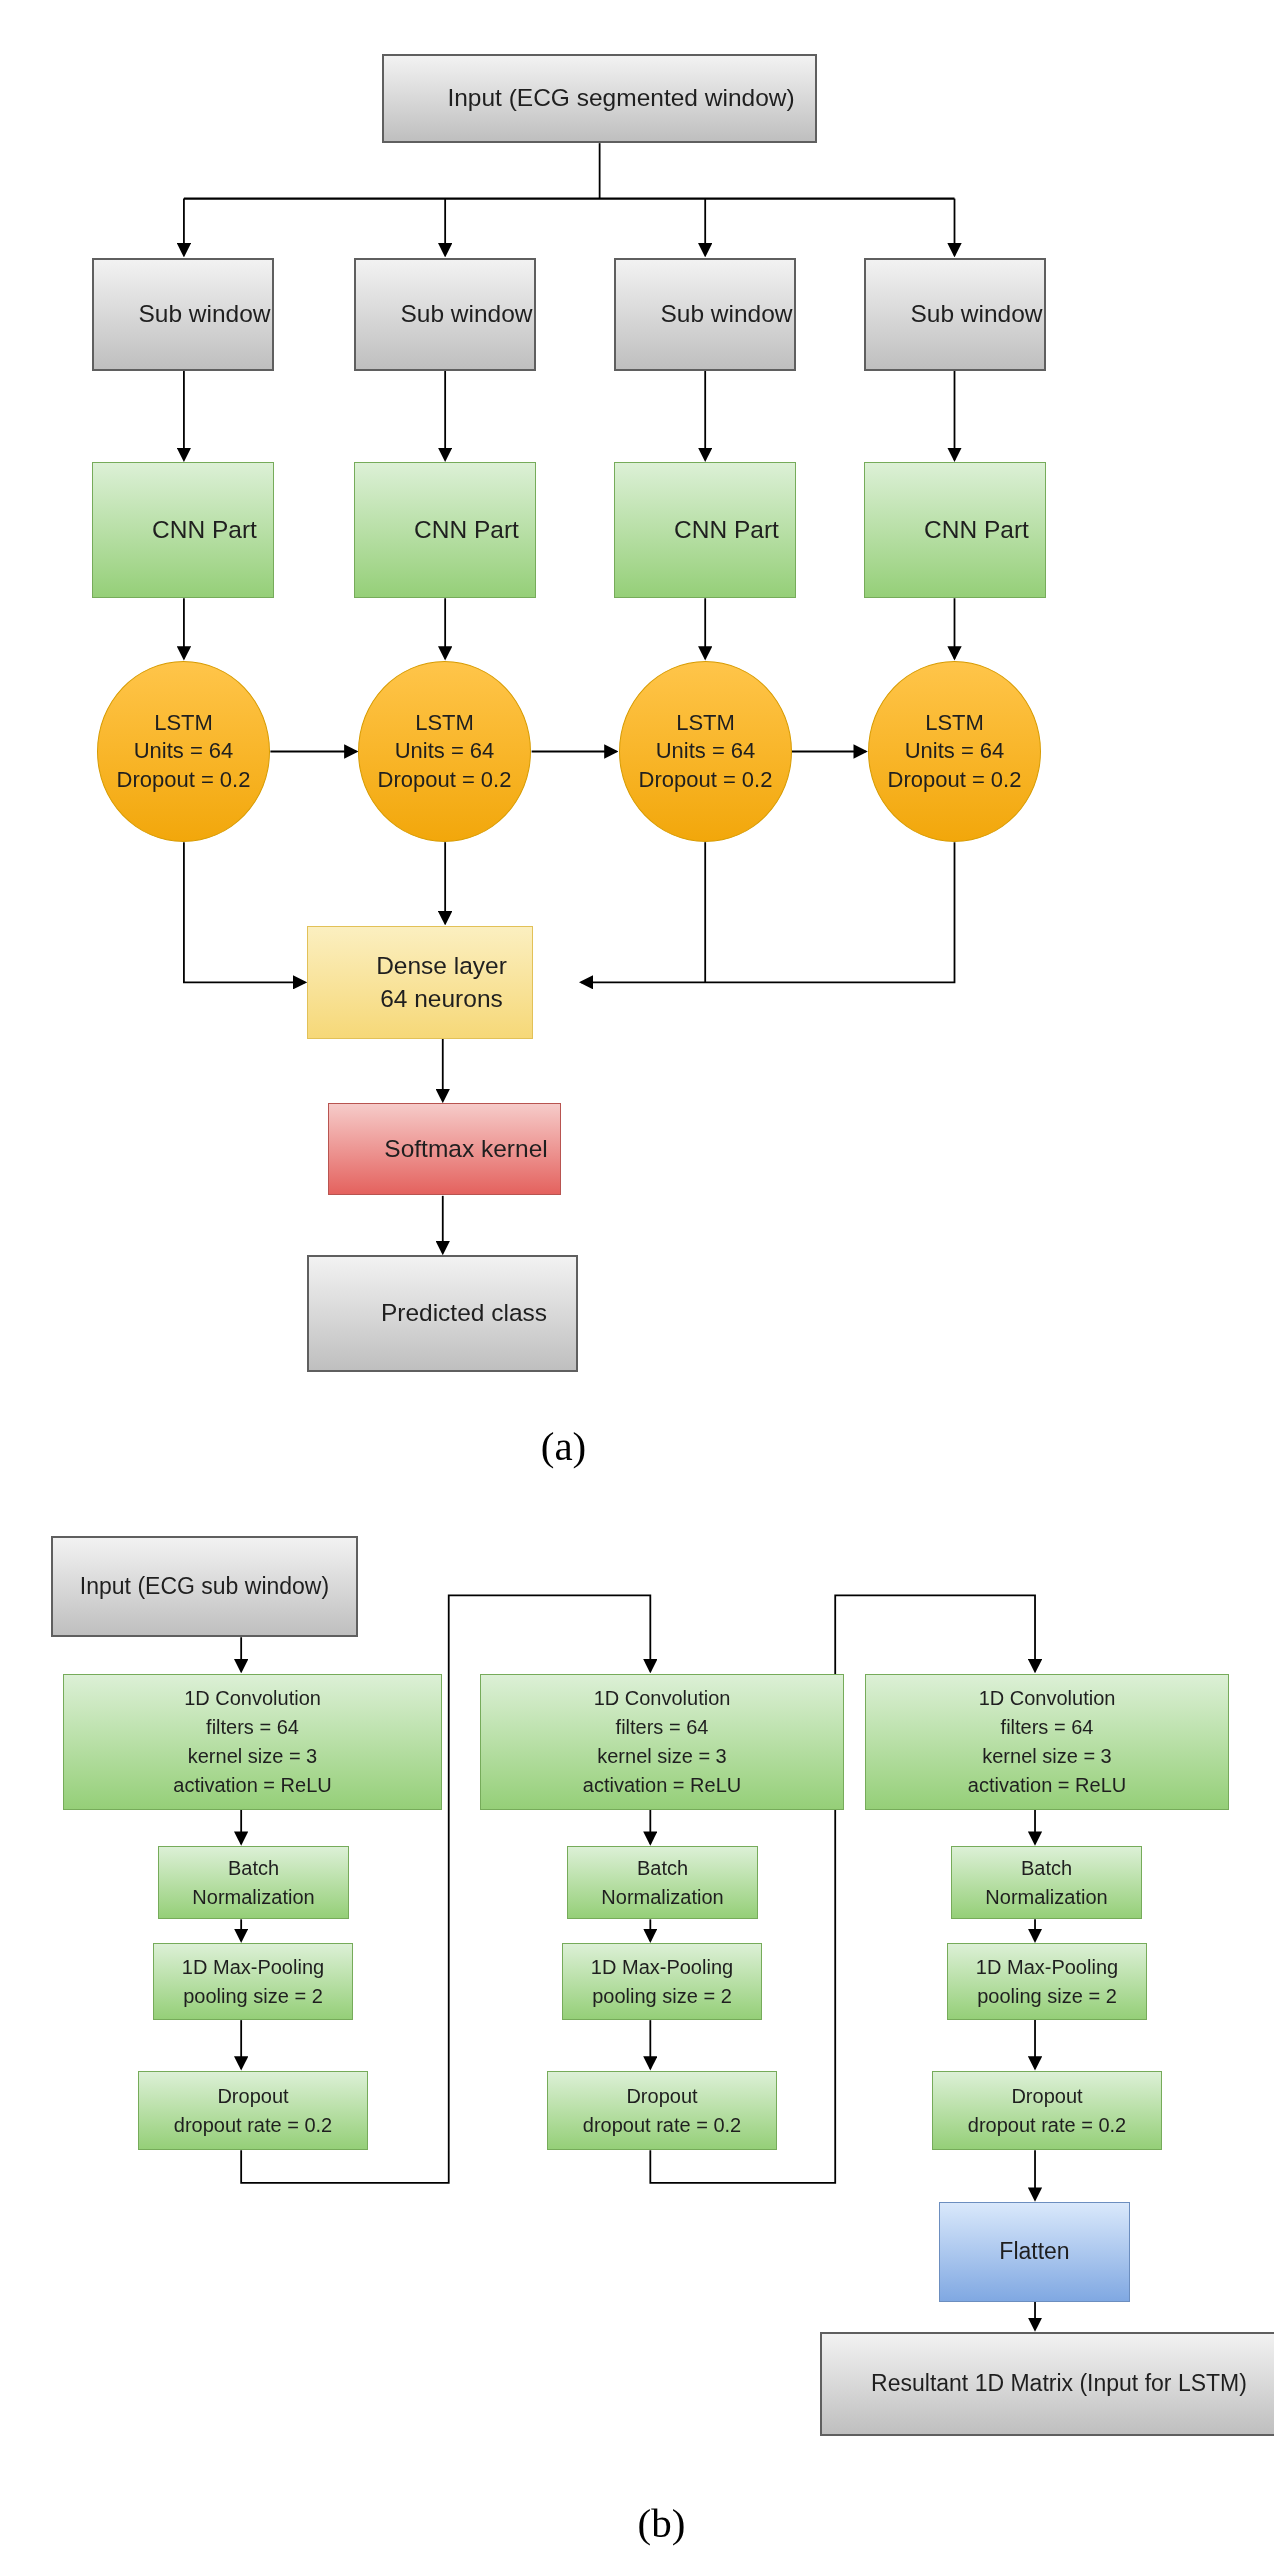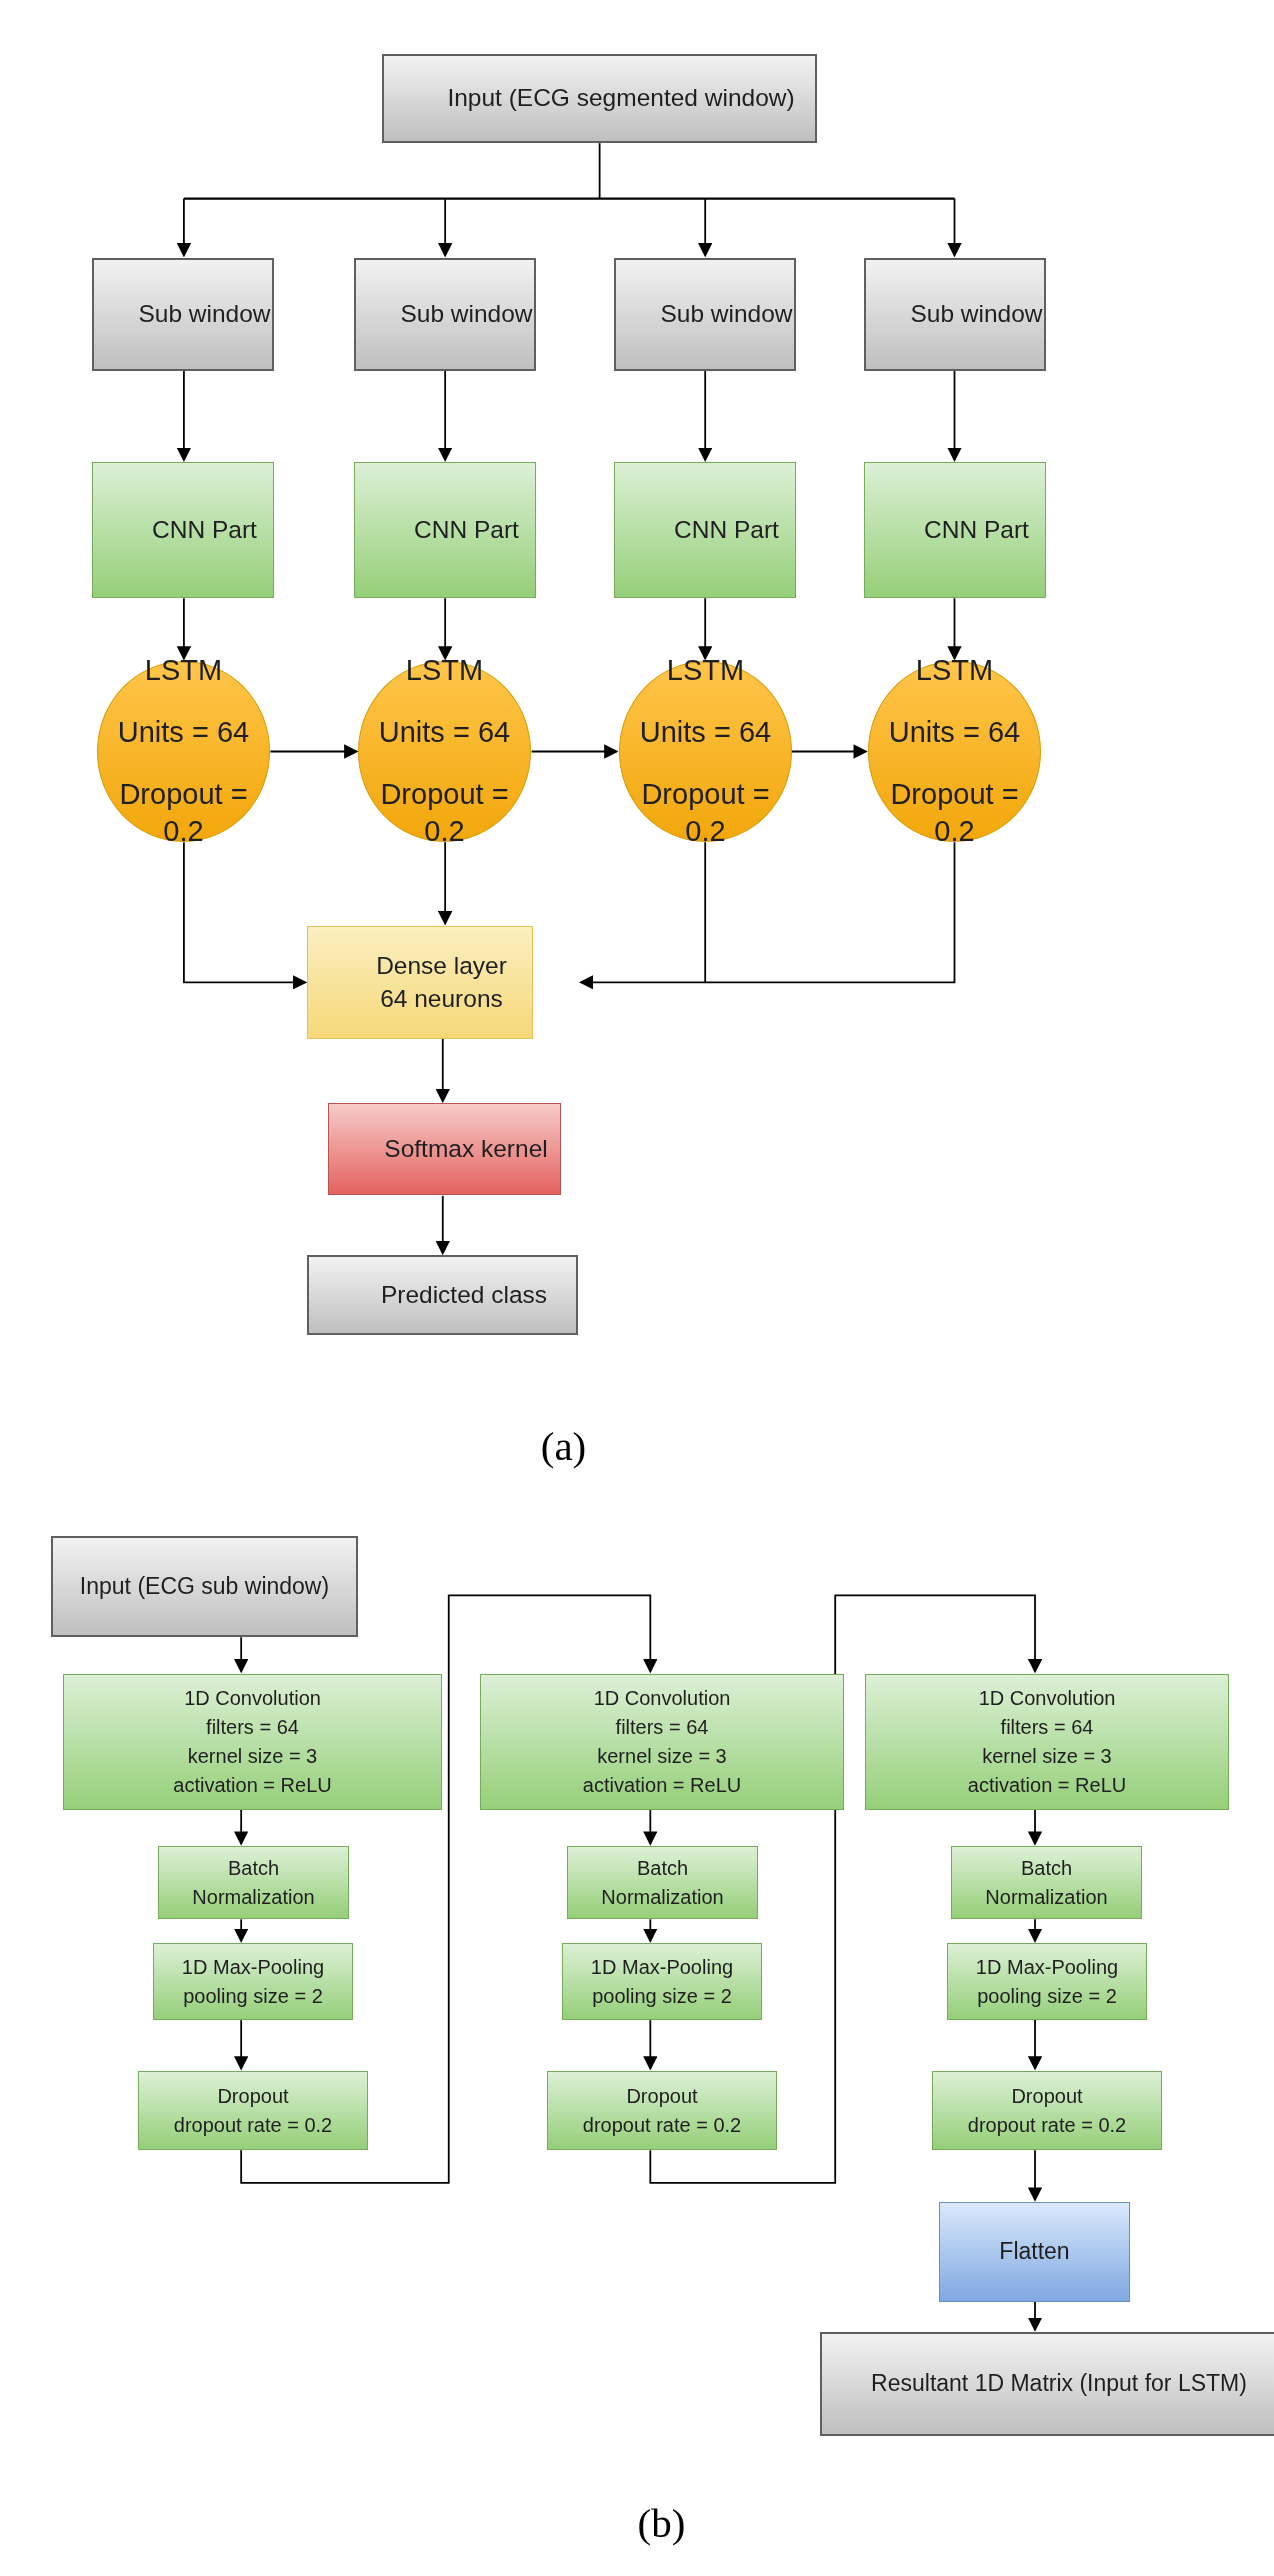--- a/index.html
+++ b/index.html
@@ -24,21 +24,21 @@
     display:flex; flex-direction:column; align-items:center; justify-content:center;
     text-align:center;
   }
   .gray{background:linear-gradient(var(--gray-top),var(--gray-bottom)); border:2.4px solid var(--gray-border);}
   .green{background:linear-gradient(var(--green-top),var(--green-bottom)); border:1.8px solid var(--green-border);}
   .ellipse{background:linear-gradient(var(--orange-top),var(--orange-bottom)); border:1.8px solid var(--orange-border); border-radius:50%;}
   .yellow{background:linear-gradient(var(--yellow-top),var(--yellow-bottom)); border:1.8px solid var(--yellow-border);}
   .red{background:linear-gradient(var(--red-top),var(--red-bottom)); border:1.8px solid var(--red-border);}
   .blue{background:linear-gradient(var(--blue-top),var(--blue-bottom)); border:1.8px solid var(--blue-border);}
   .fs-a{font-size:24.5px; line-height:1.32;padding-left:43px;}
-  .fs-lstm{font-size:29px; line-height:1.3;gap:24px;}
+  .fs-lstm{font-size:22px; line-height:1.3;}
   .fs-b{font-size:20px; line-height:1.44;margin-left:12px;}
   .fs-b-wide{font-size:23px; line-height:1.35;}
   .caption{
     position:absolute; width:131px; text-align:center;
     font-family:"Liberation Serif", serif; font-size:41px; color:#000;
   }
 </style>
 </head>
 <body>
 
@@ -146,21 +146,21 @@
 
     <div class="node yellow fs-a" style="left:307px; top:926px; width:226px; height:113px;">
       <div>Dense layer</div>
       <div>64 neurons</div>
     </div>
 
     <div class="node red fs-a" style="left:328px; top:1103px; width:233px; height:92px;">
       <span>Softmax kernel</span>
     </div>
 
-    <div class="node gray fs-a" style="left:307px; top:1255px; width:271px; height:80px;">
+    <div class="node gray fs-a" style="left:307px; top:1255px; width:271px; height:117px;">
       <span>Predicted class</span>
     </div>
 
     <div class="caption" style="left:498px; top:1422px;">(a)</div>
   </div>
 
   <div>
 
     <div class="node gray fs-b-wide" style="left:51px; top:1536px; width:307px; height:101px;">
       <span>Input (ECG sub window)</span>

